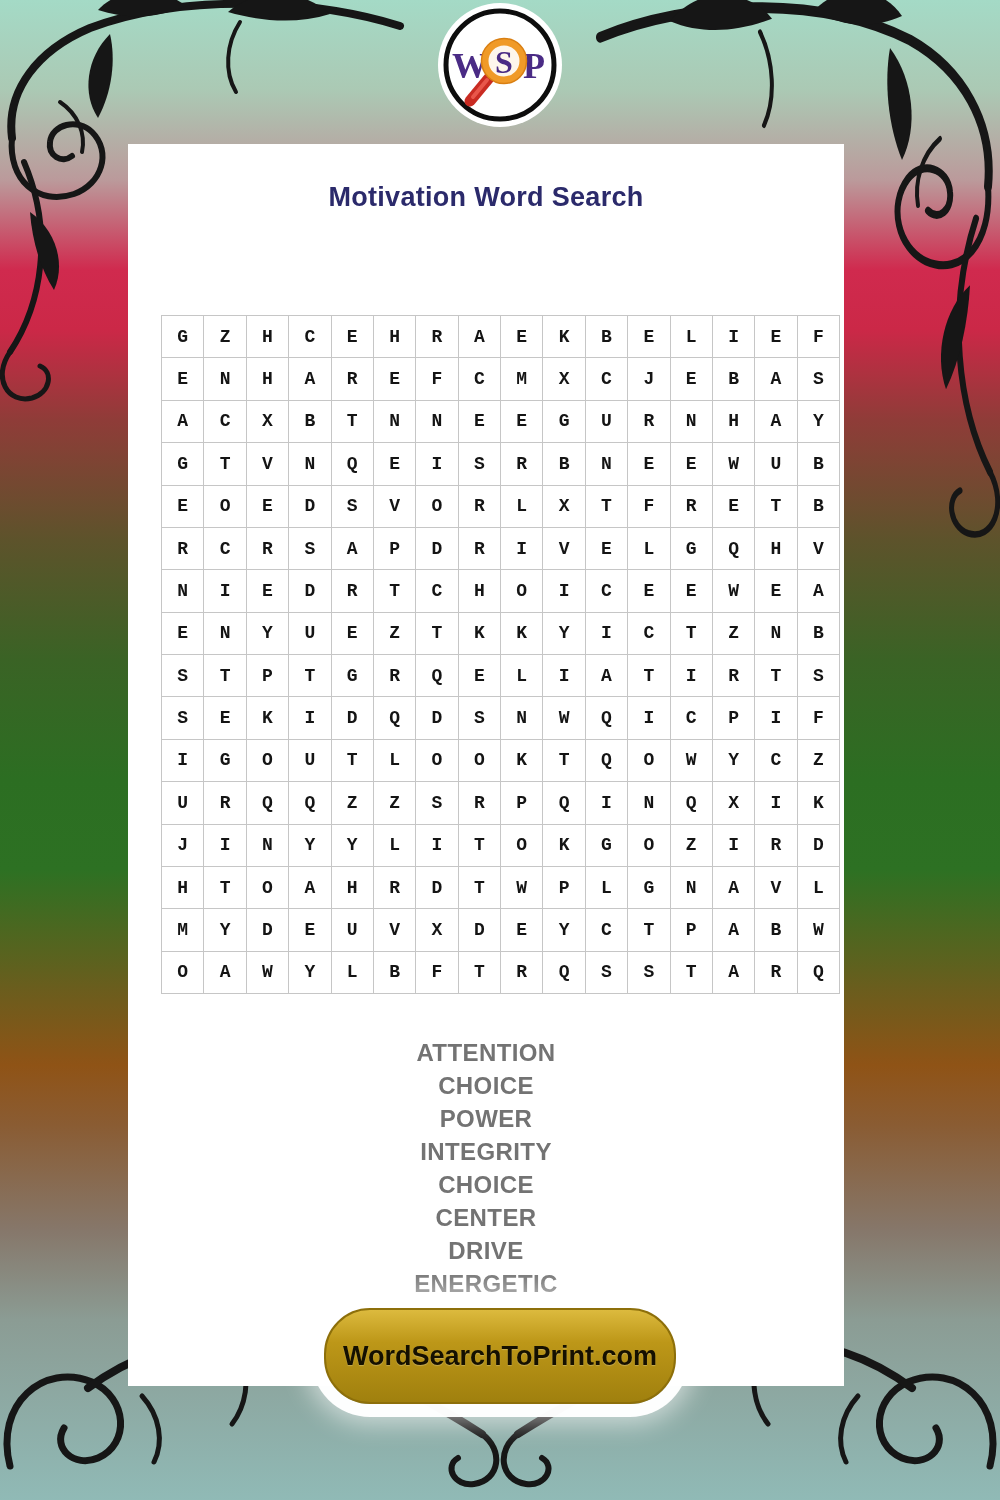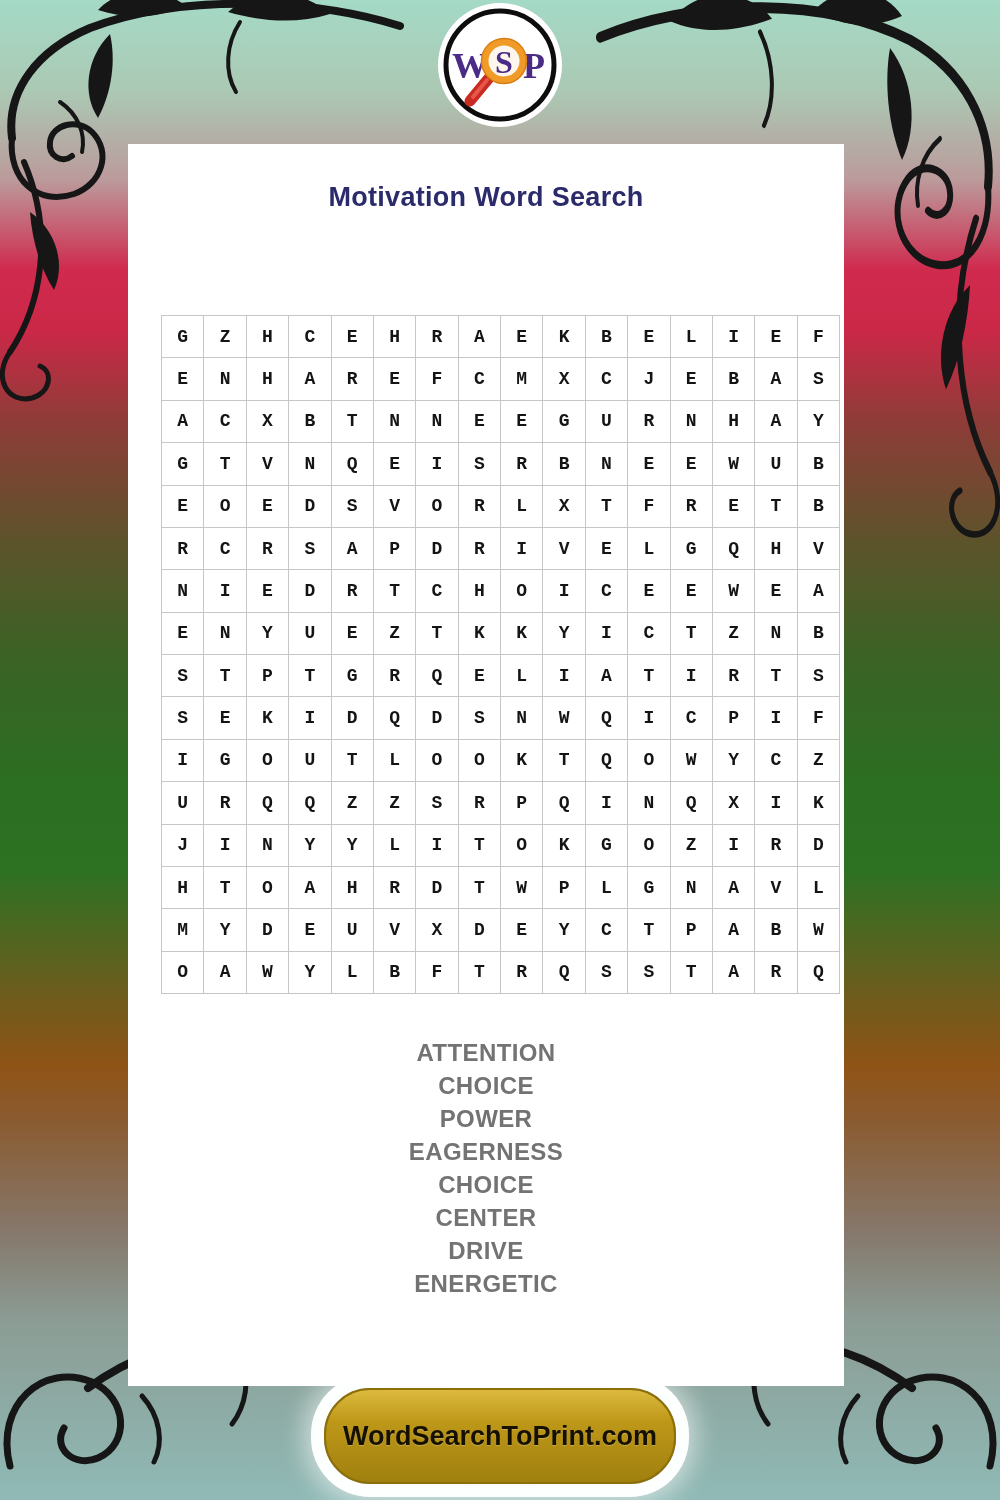--- a/index.html
+++ b/index.html
@@ -44,21 +44,21 @@
     position:absolute;top:892px;left:0;width:100%;display:flex;
   }
   .word-col{flex:1;display:flex;flex-direction:column;align-items:center;}
   .word{
     font-size:24px;font-weight:bold;color:#737373;line-height:33px;letter-spacing:.4px;
   }
   .logo{
     position:absolute;left:437px;top:2px;z-index:3;
   }
   .btn-wrap{
-    position:absolute;left:50%;top:1388px;transform:translateX(-50%);z-index:3;
+    position:absolute;left:50%;top:1308px;transform:translateX(-50%);z-index:3;
   }
   .site-button{
     width:348px;height:92px;border-radius:46px;
     background:linear-gradient(180deg,#dcba3e 0%,#bd9718 35%,#a0800e 100%);
     border:2px solid #8d6f0a;
     box-shadow:0 0 0 13px rgba(255,255,255,0.97), 0 0 24px 20px rgba(255,255,255,0.55);
     display:flex;align-items:center;justify-content:center;
     font-size:27px;font-weight:bold;color:#151000;
     text-shadow:0 1px 1px rgba(255,255,255,0.25);
     font-family:"Liberation Sans", sans-serif;cursor:pointer;
@@ -383,21 +383,21 @@
       <div class="cell">A</div>
       <div class="cell">R</div>
       <div class="cell">Q</div>
     </div>
 
   <div class="words">
     <div class="word-col">
         <div class="word">ATTENTION</div>
         <div class="word">CHOICE</div>
         <div class="word">POWER</div>
-        <div class="word">EAGERNESS</div>
+        <div class="word">INTEGRITY</div>
         <div class="word">CHOICE</div>
         <div class="word">CENTER</div>
         <div class="word">DRIVE</div>
         <div class="word">ENERGETIC</div>
       </div>
   </div>
 </div>
 
 <div class="btn-wrap">
   <div class="site-button">WordSearchToPrint.com</div>

